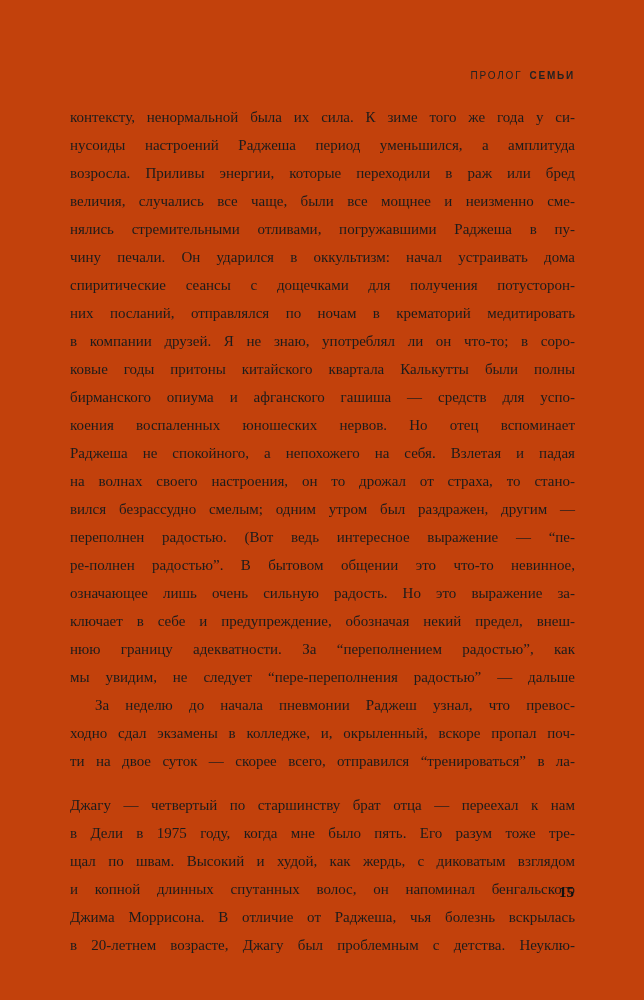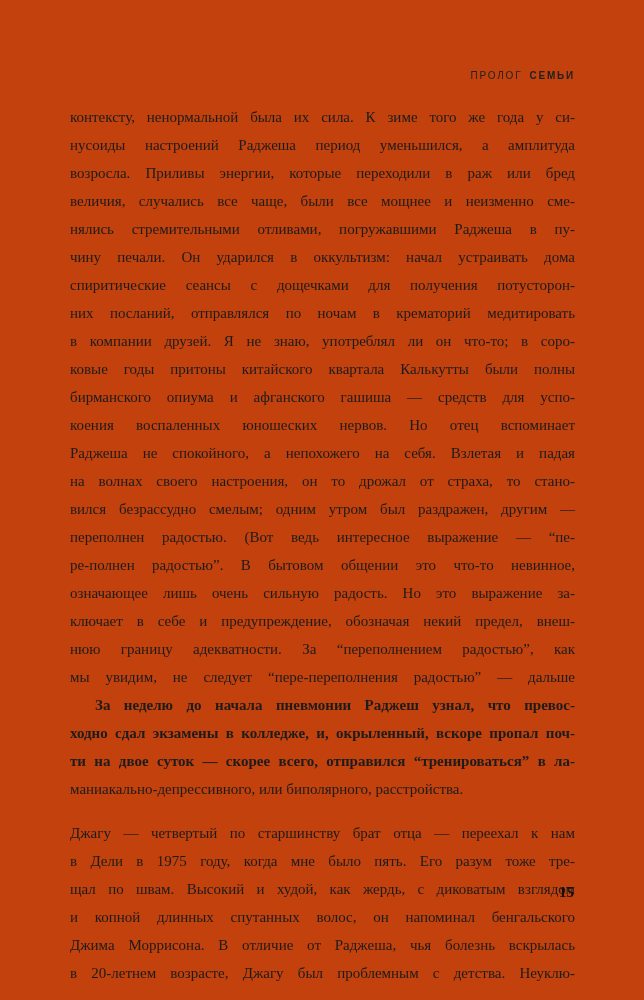--- a/index.html
+++ b/index.html
@@ -36,21 +36,21 @@
   .para { margin: 0; padding: 0; }
   .para .lines {
     white-space: pre-line;
     text-align: justify;
     text-align-last: justify;
   }
   .para .last-line {
     white-space: pre-line;
     text-align: left;
   }
-  .para.indent .lines { text-indent: 25px; font-weight: bold; }
+  .para.indent .lines { text-indent: 25px; }
   .para.section-break { margin-top: 16px; }
   .page-number {
     position: absolute;
     top: 884px;
     right: 70px;
     font-size: 15px;
     font-weight: 700;
     color: #111111;
   }
 </style>
@@ -89,21 +89,20 @@
 мы увидим, не следует “пере-переполнения радостью” — дальше</div>
     </div>
 
     <div class="para indent">
       <div class="lines">За неделю до начала пневмонии Раджеш узнал, что превос-
 ходно сдал экзамены в колледже, и, окрыленный, вскоре пропал поч-
 ти на двое суток — скорее всего, отправился “тренироваться” в ла-</div>
     </div>
 
     <div class="para indent">
-      <div class="last-line">маниакально-депрессивного, или биполярного, расстройства.</div>
     </div>
 
     <div class="para section-break">
       <div class="lines">Джагу — четвертый по старшинству брат отца — переехал к нам
 в Дели в 1975 году, когда мне было пять. Его разум тоже тре-
 щал по швам. Высокий и худой, как жердь, с диковатым взглядом
 и копной длинных спутанных волос, он напоминал бенгальского
 Джима Моррисона. В отличие от Раджеша, чья болезнь вскрылась
 в 20-летнем возрасте, Джагу был проблемным с детства. Неуклю-</div>
       <div class="last-line"></div>

